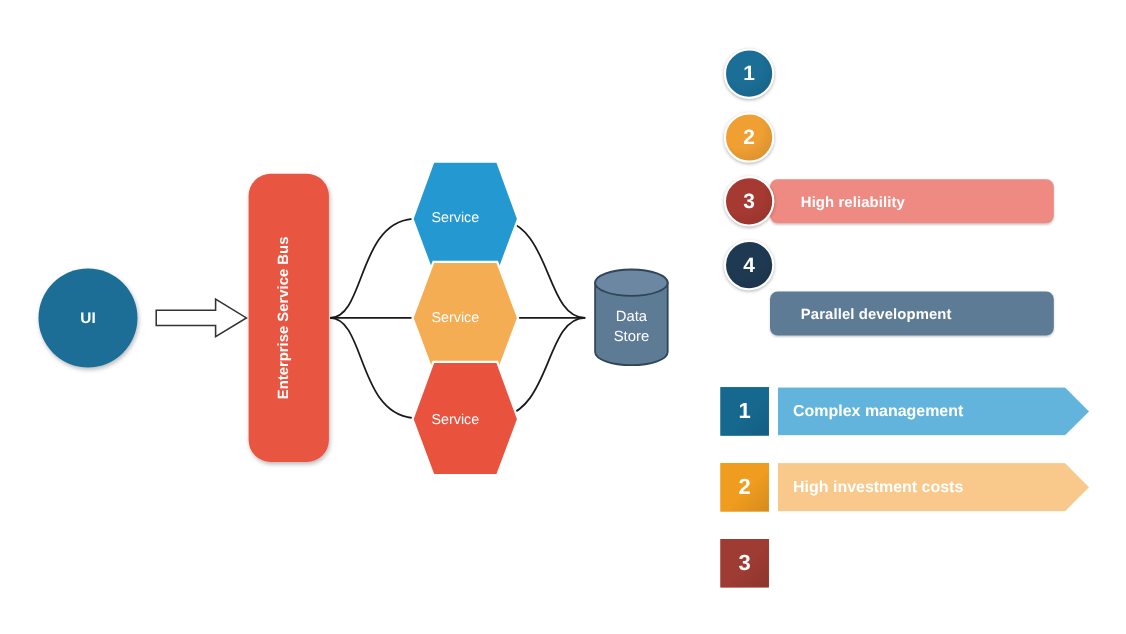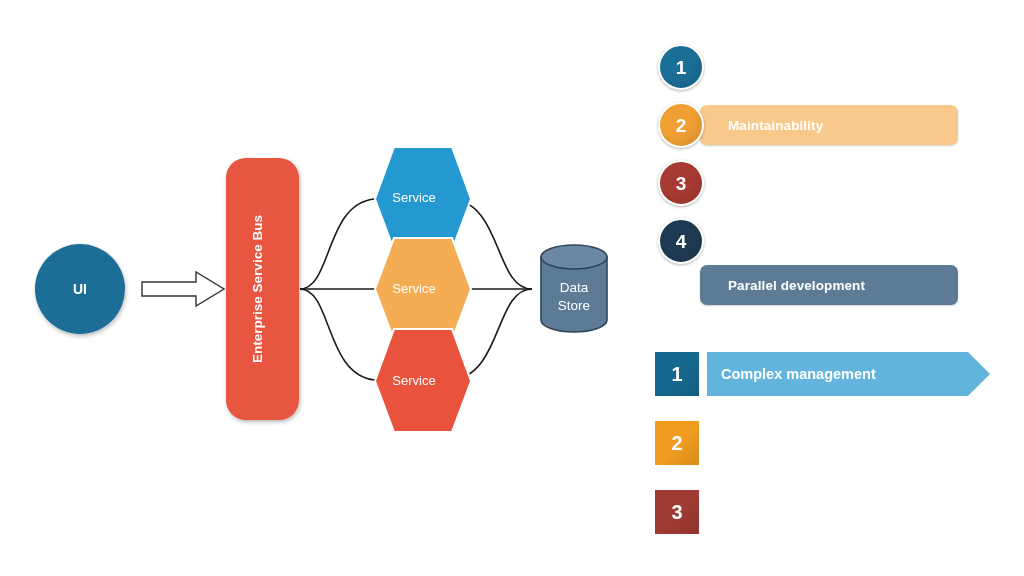--- a/index.html
+++ b/index.html
@@ -187,29 +187,29 @@
 
 <div id="benefits-panel">
 
   <div class="benefit-row">
     <div class="benefit-circle" id="bcir0" style="background: radial-gradient(circle at 35% 30%, rgb(27, 110, 150) 0%, rgb(27, 110, 150) 45%, rgba(0, 0, 0, 0.22) 130%), rgb(27, 110, 150);">
       <span class="benefit-number">1</span>
     </div>
   </div>
 
   <div class="benefit-row">
-    <div class="benefit-bar" id="bbar1" style="background: rgb(248, 201, 138);">
-      <span class="benefit-label">Maintainability</span>
-    </div>
     <div class="benefit-circle" id="bcir1" style="background: radial-gradient(circle at 35% 30%, rgb(240, 160, 51) 0%, rgb(240, 160, 51) 45%, rgba(0, 0, 0, 0.22) 130%), rgb(240, 160, 51);">
       <span class="benefit-number">2</span>
     </div>
   </div>
 
   <div class="benefit-row">
+    <div class="benefit-bar" id="bbar2" style="background: rgb(238, 138, 130);">
+      <span class="benefit-label">High reliability</span>
+    </div>
     <div class="benefit-circle" id="bcir2" style="background: radial-gradient(circle at 35% 30%, rgb(166, 58, 50) 0%, rgb(166, 58, 50) 45%, rgba(0, 0, 0, 0.22) 130%), rgb(166, 58, 50);">
       <span class="benefit-number">3</span>
     </div>
   </div>
 
   <div class="benefit-row">
     <div class="benefit-bar" id="bbar3" style="background: rgb(94, 123, 150); margin-top: 44px;">
       <span class="benefit-label">Parallel development</span>
     </div>
     <div class="benefit-circle" id="bcir3" style="background: radial-gradient(circle at 35% 30%, rgb(30, 58, 82) 0%, rgb(30, 58, 82) 45%, rgba(0, 0, 0, 0.22) 130%), rgb(30, 58, 82);">
@@ -224,20 +224,23 @@
   <div class="drawback-row">
     <div class="drawback-arrow" id="darr0" style="background: rgb(98, 180, 220); text-align: center;">
       <span class="drawback-label">Complex management</span>
     </div>
     <div class="drawback-square" id="dsq0" style="background: linear-gradient(135deg, rgb(22, 104, 143) 0%, rgb(22, 104, 143) 55%, rgba(0, 0, 0, 0.25) 160%), rgb(22, 104, 143);">
       <span class="drawback-number">1</span>
     </div>
   </div>
 
   <div class="drawback-row">
+    <div class="drawback-arrow" id="darr1" style="background: rgb(248, 201, 138);">
+      <span class="drawback-label">High investment costs</span>
+    </div>
     <div class="drawback-square" id="dsq1" style="background: linear-gradient(135deg, rgb(239, 156, 31) 0%, rgb(239, 156, 31) 55%, rgba(0, 0, 0, 0.25) 160%), rgb(239, 156, 31);">
       <span class="drawback-number">2</span>
     </div>
   </div>
 
   <div class="drawback-row">
     <div class="drawback-square" id="dsq2" style="background: linear-gradient(135deg, rgb(158, 59, 51) 0%, rgb(158, 59, 51) 55%, rgba(0, 0, 0, 0.25) 160%), rgb(158, 59, 51);">
       <span class="drawback-number">3</span>
     </div>
   </div>

